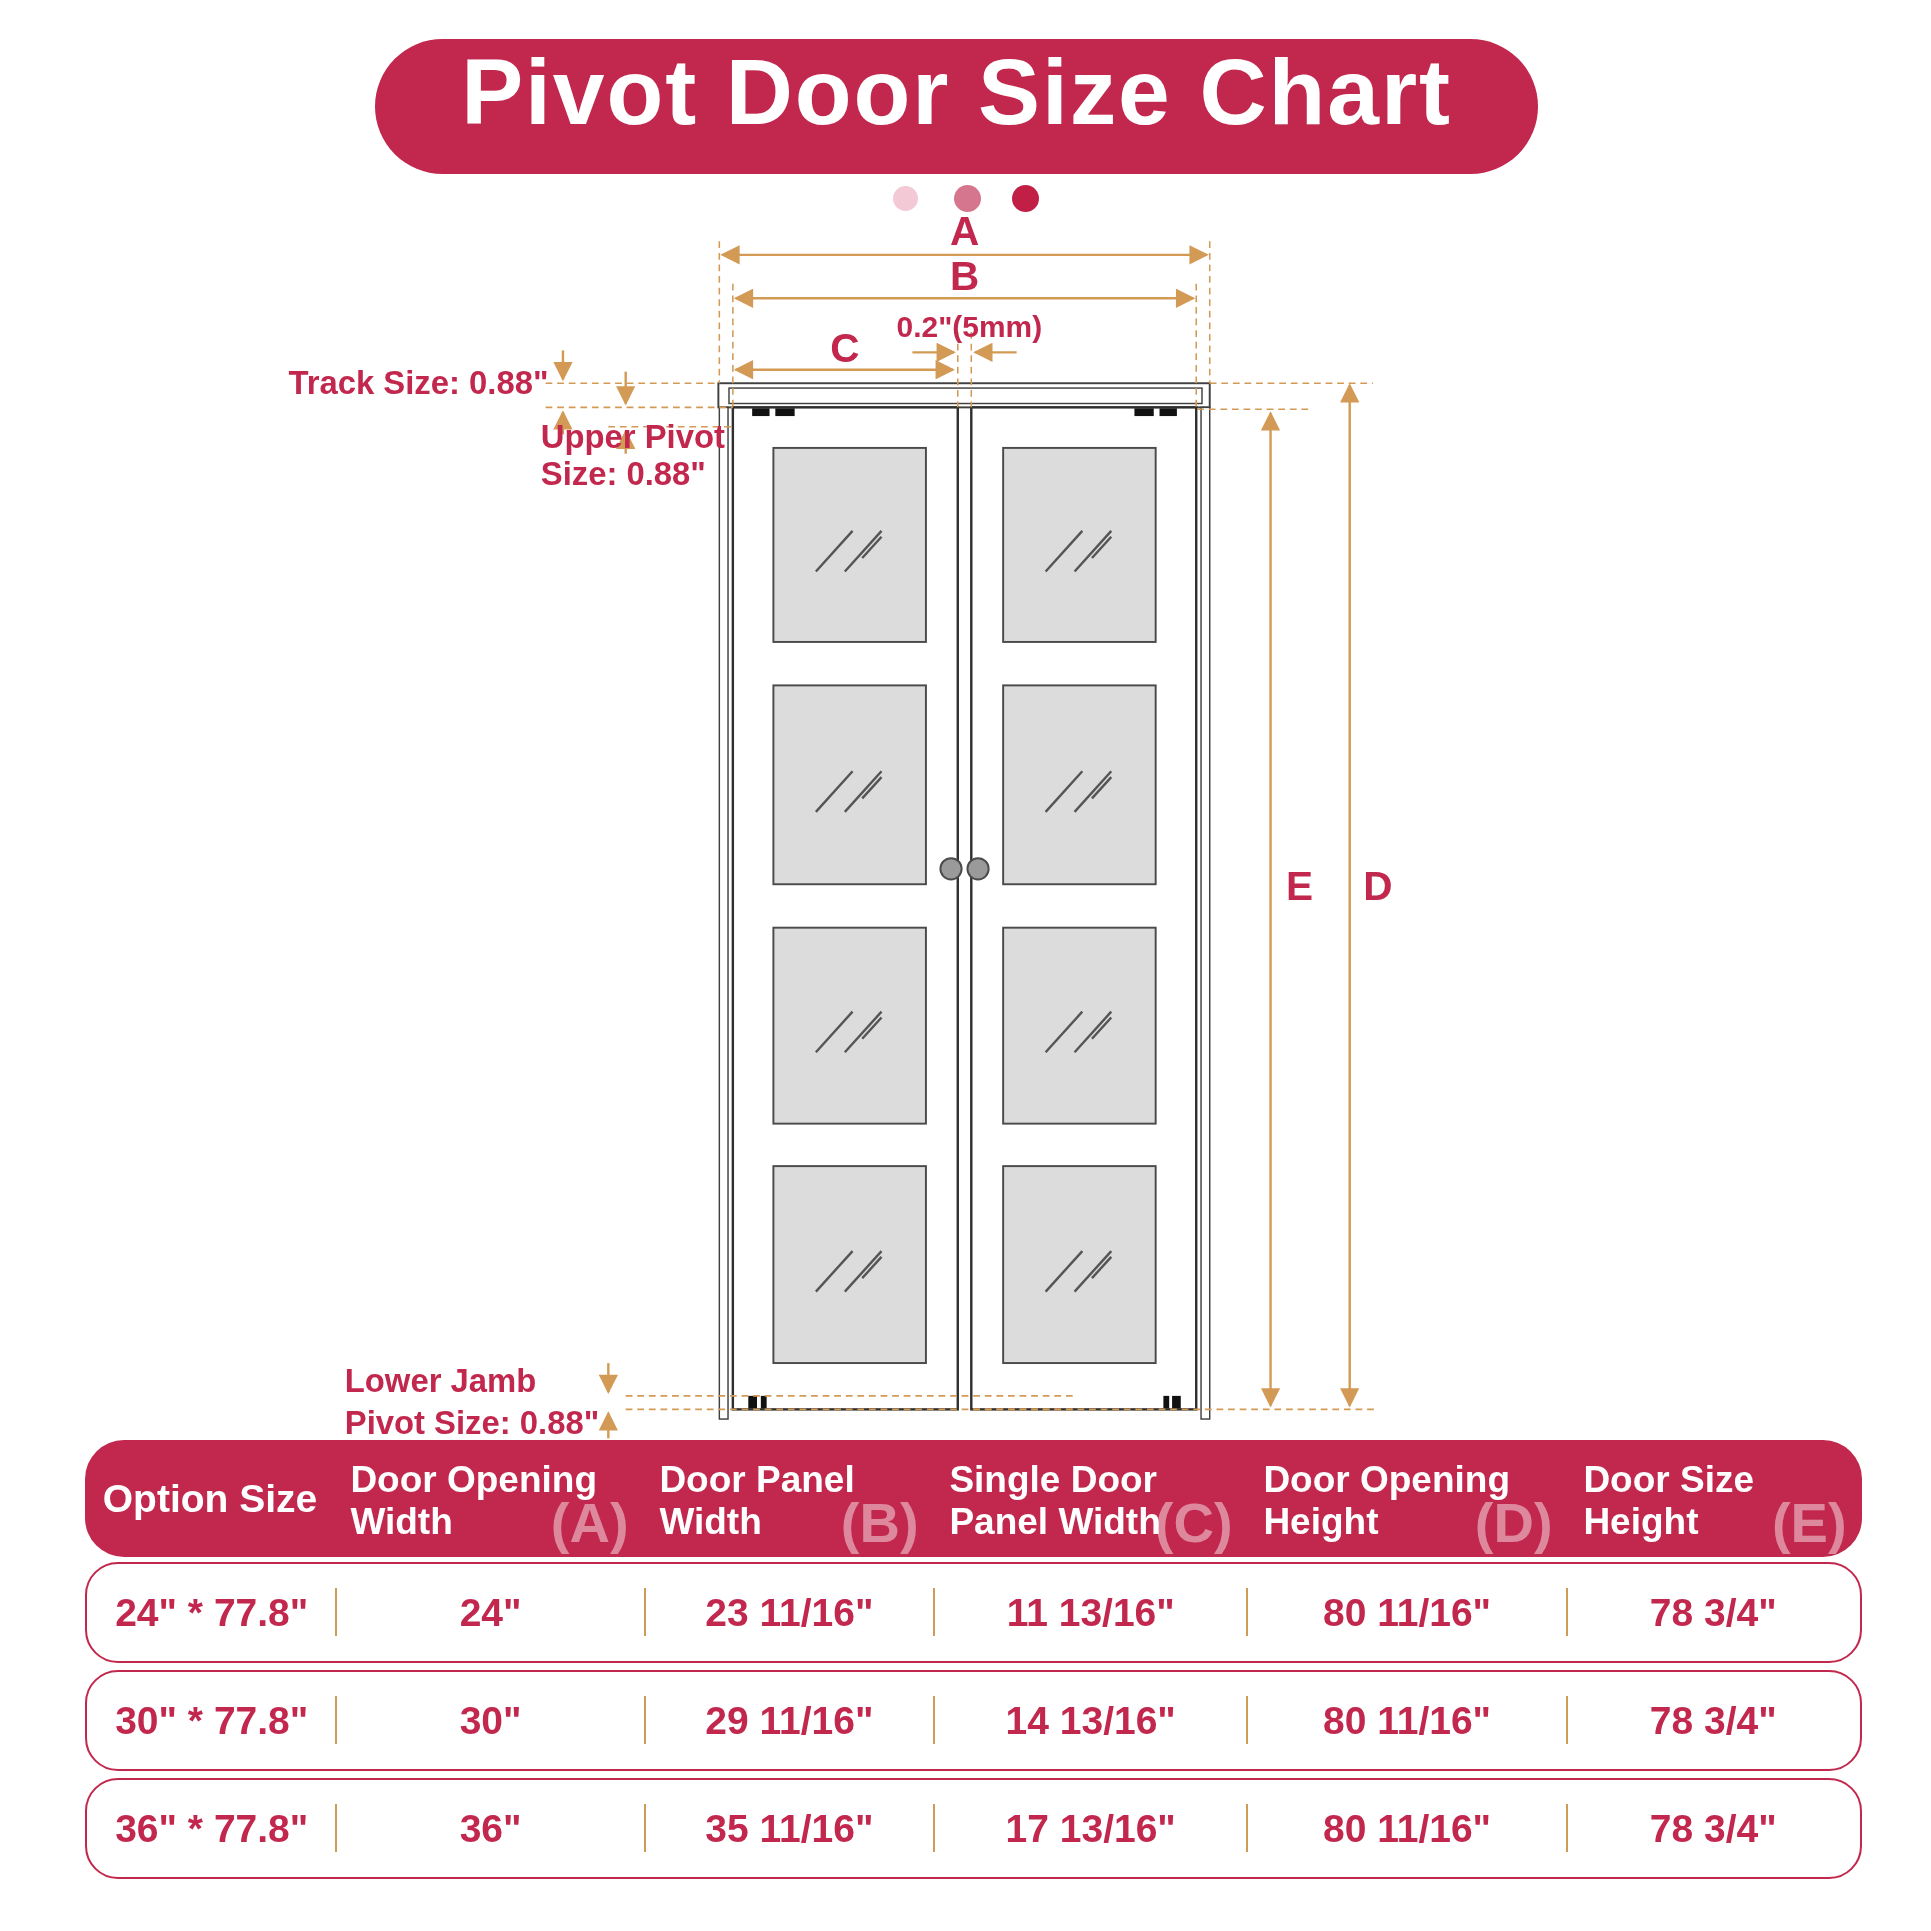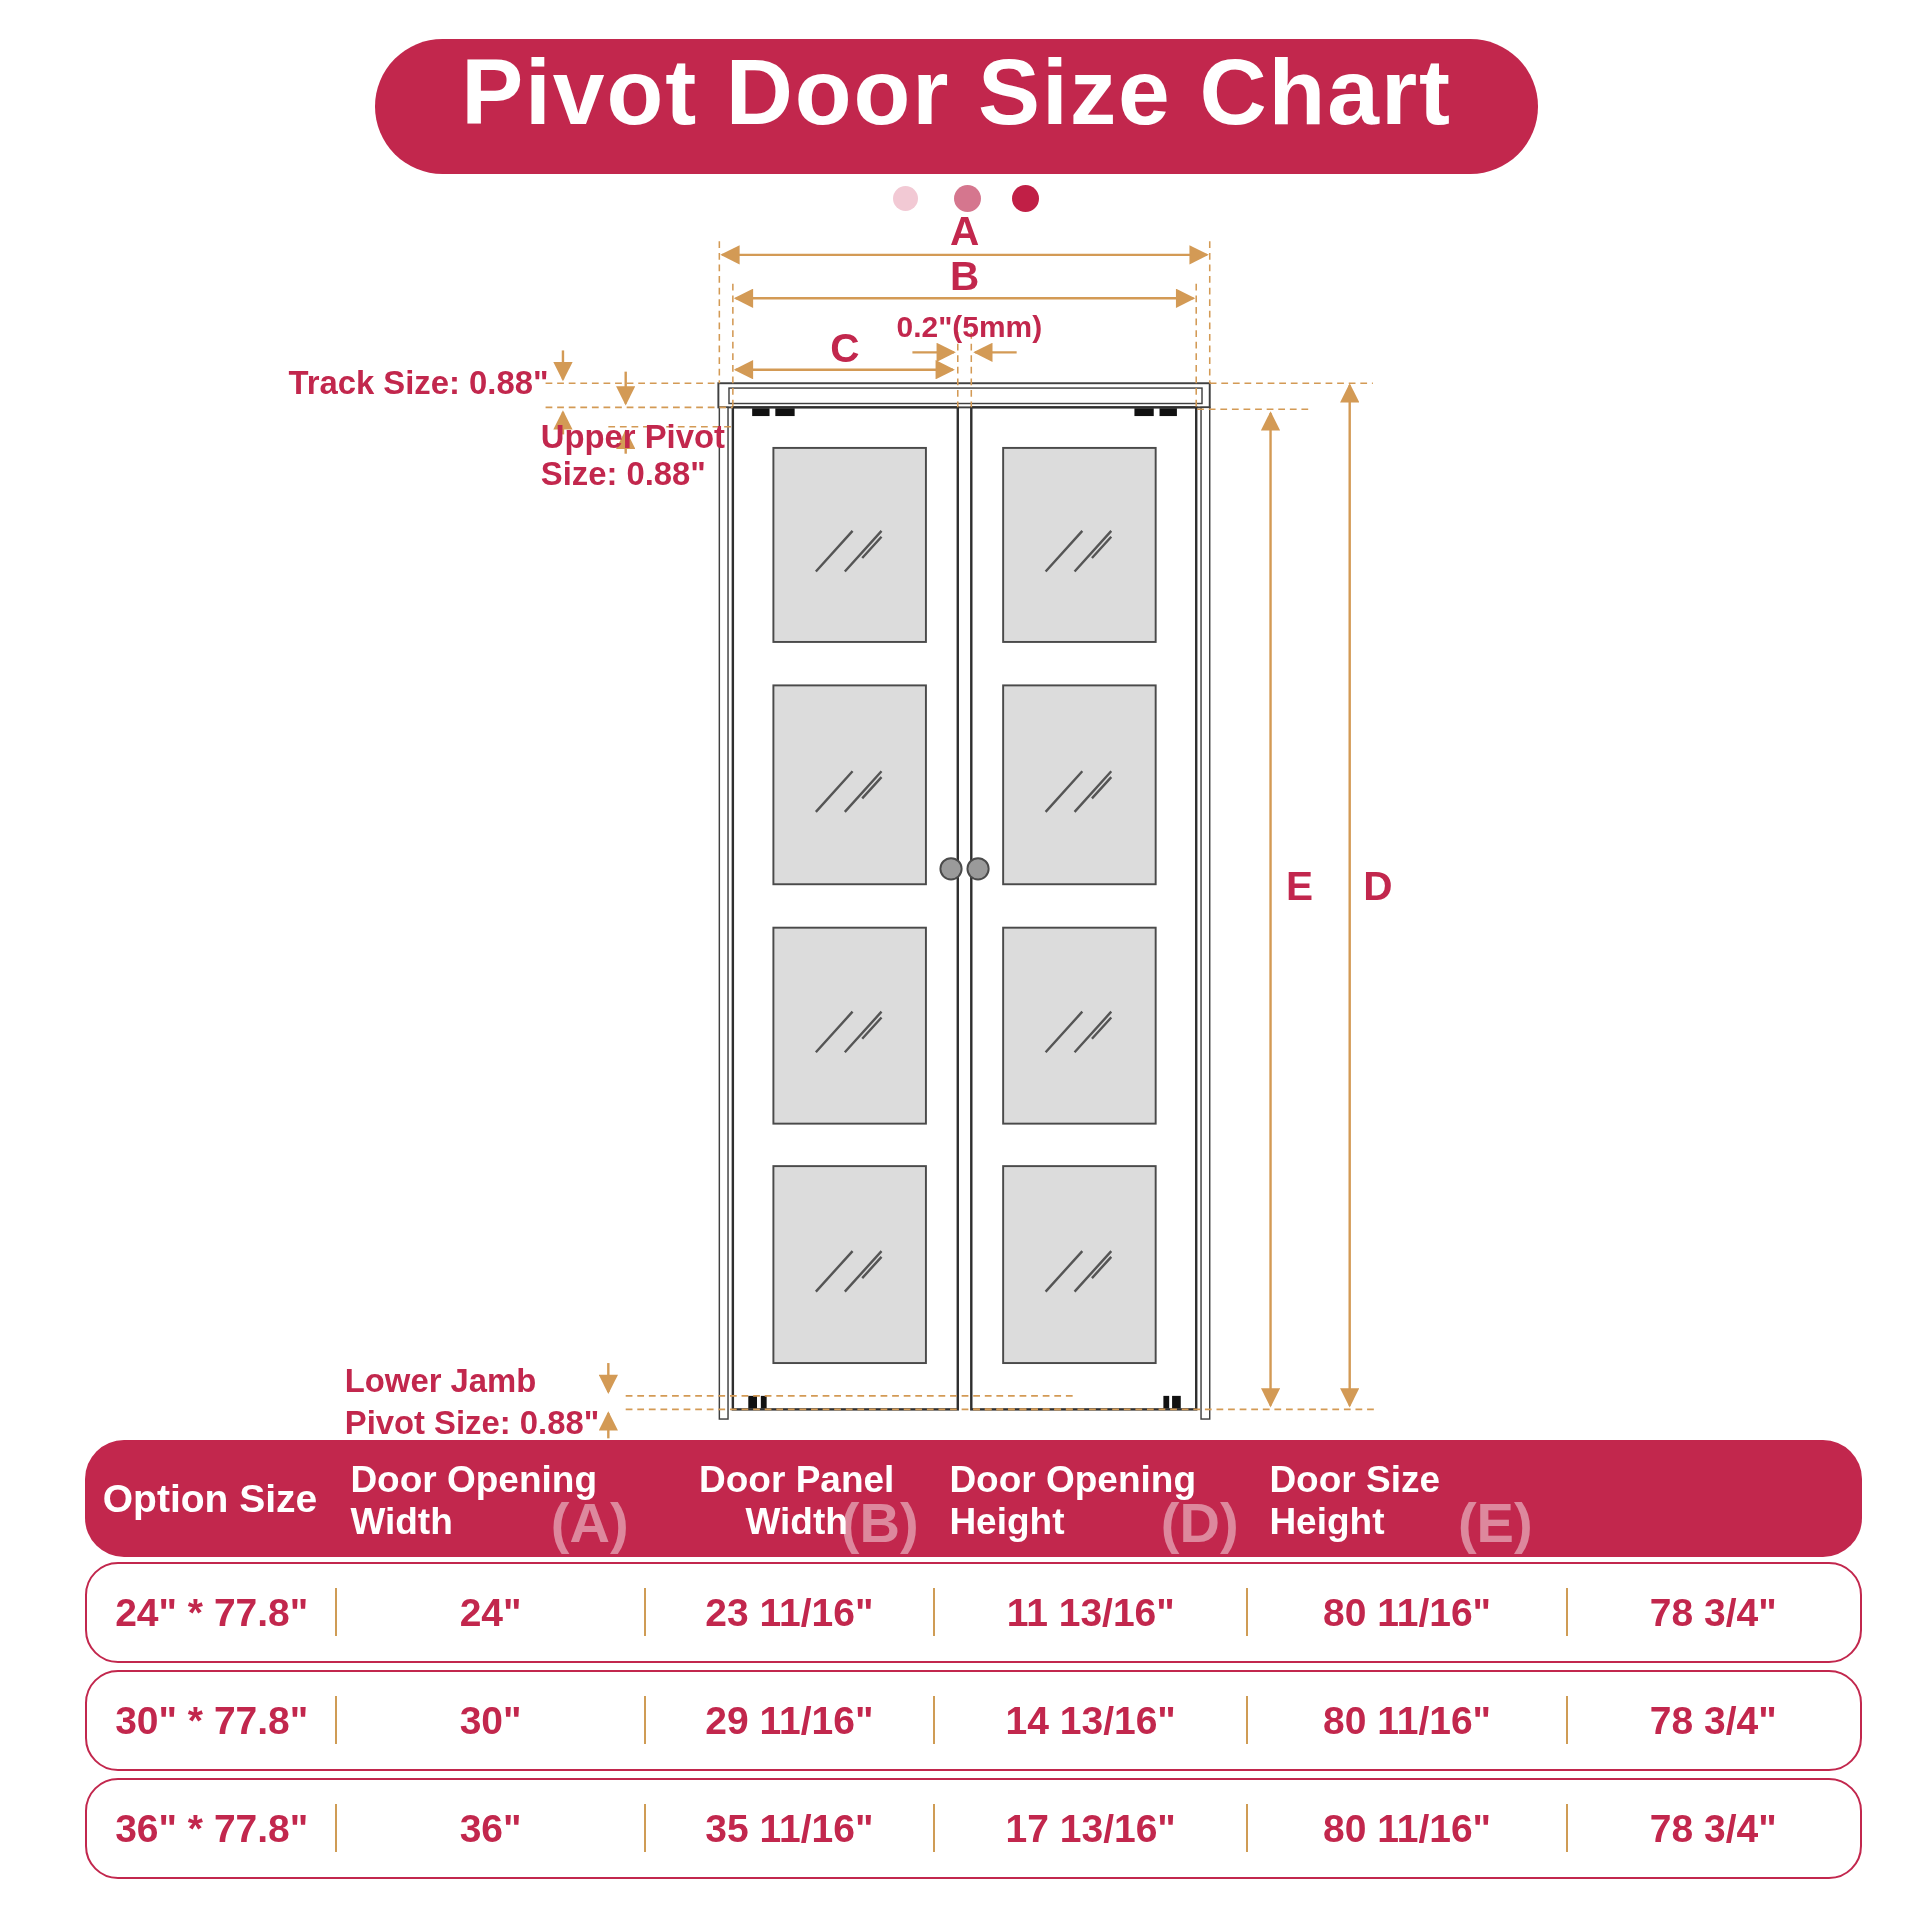--- a/index.html
+++ b/index.html
@@ -38,21 +38,21 @@
   .hcell .letter{position:absolute;right:15.4px;bottom:1.9px;font-size:56px;font-weight:bold;
     color:rgba(255,255,255,0.45);white-space:nowrap;}
   .hcell.center{display:flex;align-items:center;justify-content:center;padding:0;}
   .hcell.center .l1{font-size:39px;}
   .trow{position:absolute;left:85px;width:1777px;height:101px;background:#fff;
     border:2.9px solid #c2274d;border-radius:33px;display:flex;box-sizing:border-box;}
   .trow1{top:1562px;} .trow2{top:1670px;} .trow3{top:1778px;}
   .rcell{display:flex;align-items:center;justify-content:center;font-size:39px;font-weight:bold;
     color:#c2274d;position:relative;white-space:nowrap;box-sizing:border-box;}
   .rcell + .rcell::before{content:"";position:absolute;left:-1px;top:24px;width:1.9px;height:48px;background:#cf9c55;}
-  .w1{width:250px;}.w2{width:309px;}.w3{width:290px;text-align:center;}.w4{width:314px;}.w5{width:320px;}.w6{width:294px;}
+  .w1{width:250px;}.w2{width:309px;}.w3{width:290px;}.w4{width:314px;}.w5{width:320px;}.w6{width:294px;}
 </style>
 </head>
 <body>
 
 <div class="page">
 
   <div class="title-pill">
     <span>Pivot Door Size Chart</span>
   </div>
   <div class="dot dot1"></div>
@@ -177,20 +177,25 @@
     <div class="hcell w2">
       <div class="l1">Door Opening</div>
       <div class="l2">Width</div>
       <div class="letter">(A)</div>
     </div>
     <div class="hcell w3">
       <div class="l1">Door Panel</div>
       <div class="l2">Width</div>
       <div class="letter">(B)</div>
     </div>
+    <div class="hcell w4">
+      <div class="l1">Single Door</div>
+      <div class="l2">Panel Width</div>
+      <div class="letter">(C)</div>
+    </div>
     <div class="hcell w5">
       <div class="l1">Door Opening</div>
       <div class="l2">Height</div>
       <div class="letter">(D)</div>
     </div>
     <div class="hcell w6">
       <div class="l1">Door Size</div>
       <div class="l2">Height</div>
       <div class="letter">(E)</div>
     </div>

